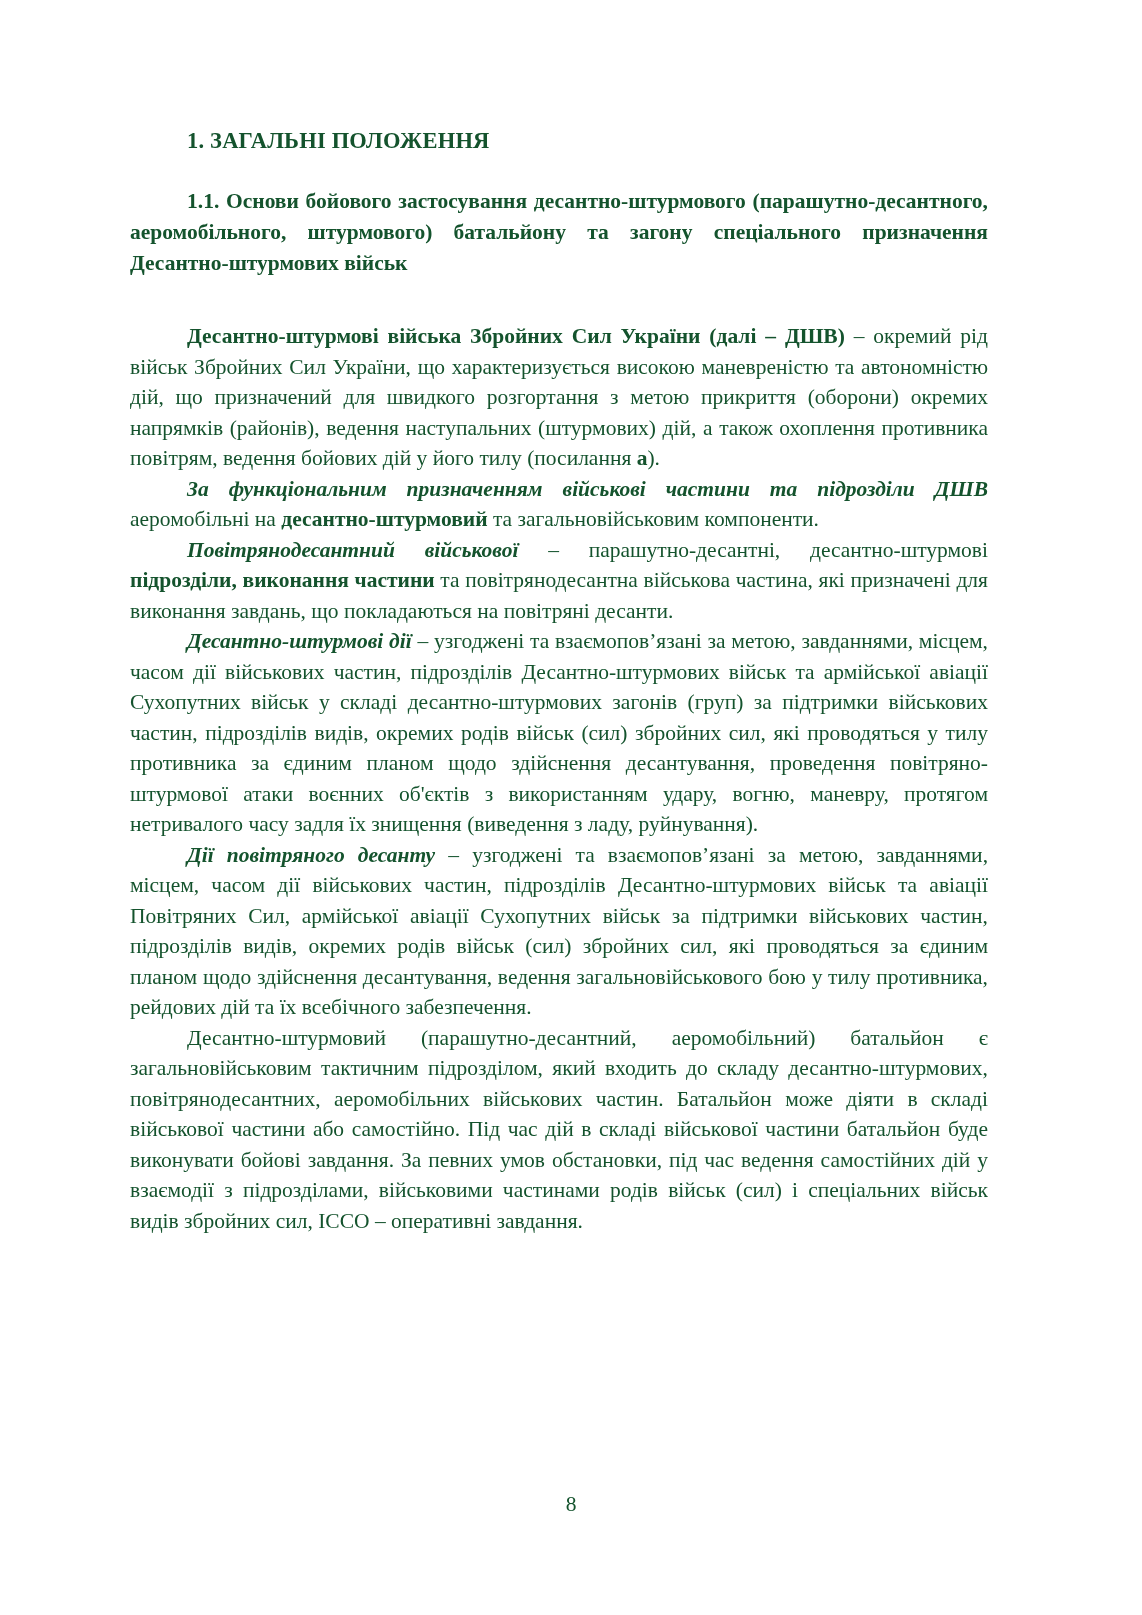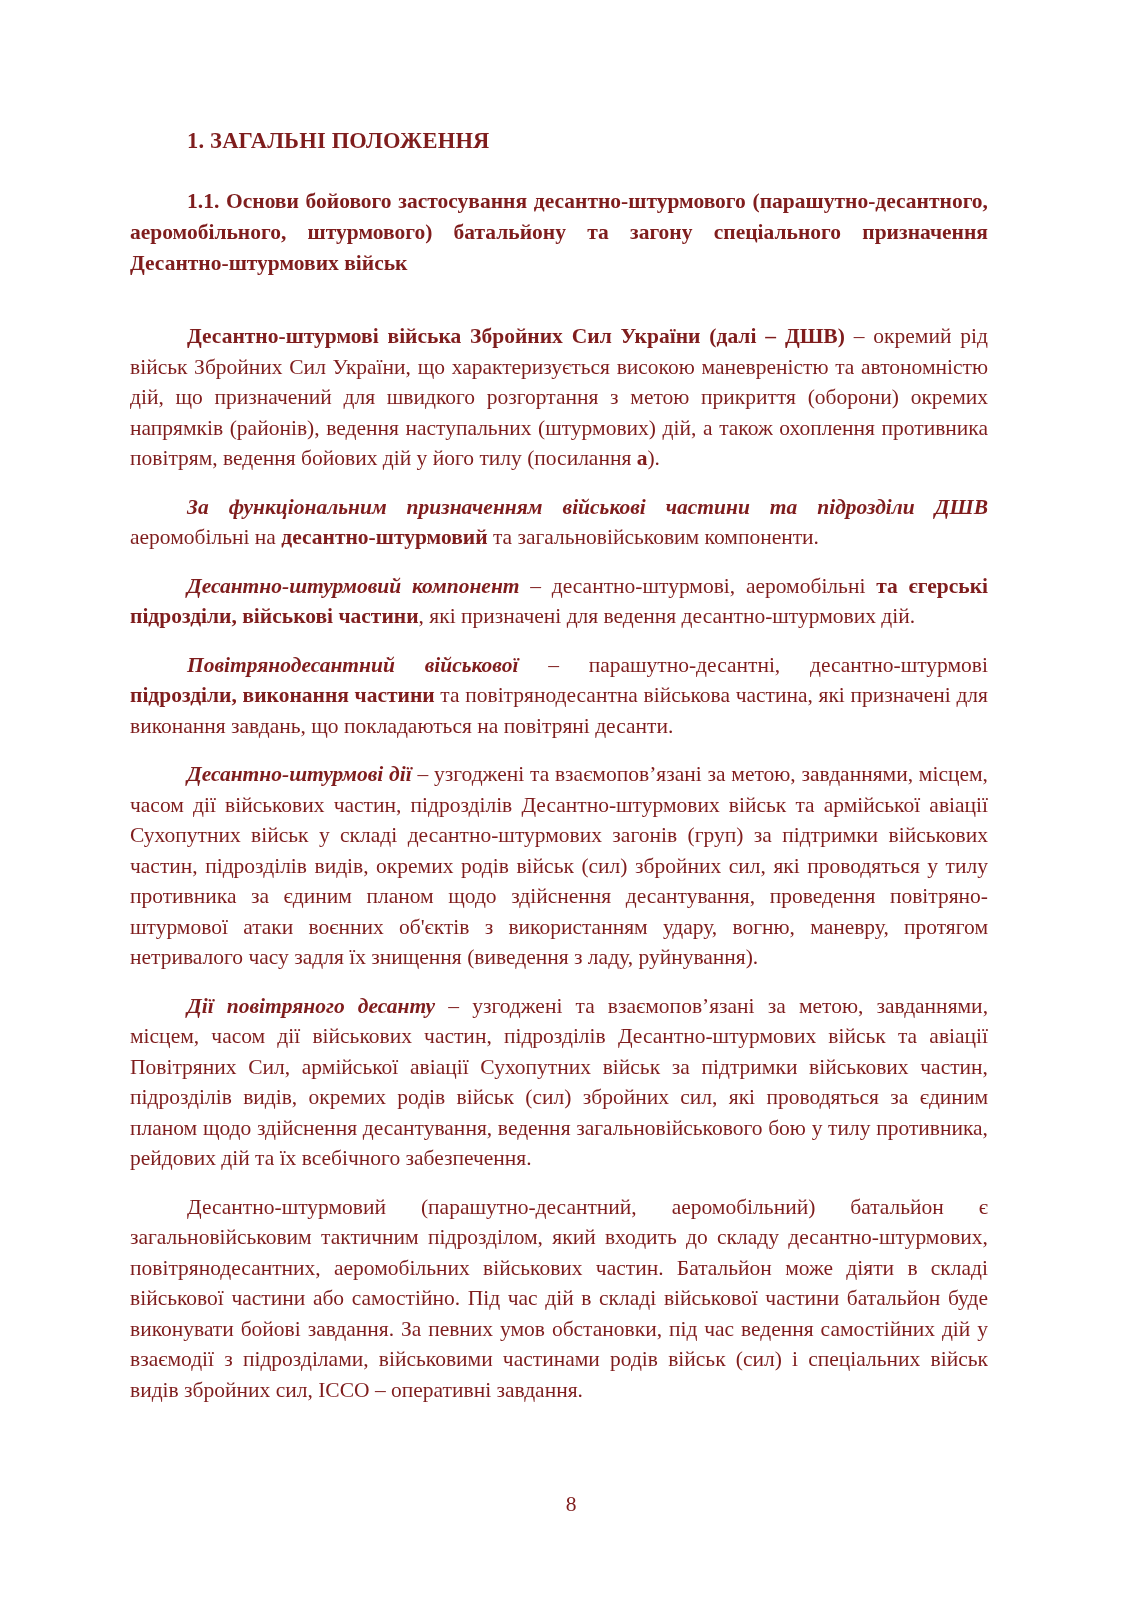--- a/index.html
+++ b/index.html
@@ -3,21 +3,21 @@
 <meta charset="utf-8">
 <style>
   * { margin: 0; padding: 0; box-sizing: border-box; }
   html, body { background: #ffffff; }
   .page {
     position: relative;
     width: 1142px;
     height: 1615px;
     margin: 0 auto;
     background: #ffffff;
-    color: #7f1d1d;
+    color: #14532d;
     font-family: "Liberation Serif", serif;
     overflow: hidden;
   }
   .content {
     position: absolute;
     top: 126px;
     left: 130px;
     width: 858px;
   }
   .title {
@@ -34,21 +34,20 @@
     line-height: 31px;
     text-align: justify;
     text-indent: 57px;
     margin-bottom: 42px;
   }
   .para {
     font-size: 21.5px;
     line-height: 30.5px;
     text-align: justify;
     text-indent: 57px;
-    margin-top: 18px;
   }
   .b  { font-weight: bold; }
   .bi { font-weight: bold; font-style: italic; }
   .page-number {
     position: absolute;
     bottom: 98px;
     left: 0;
     width: 100%;
     text-align: center;
     font-size: 21.5px;
@@ -61,21 +60,20 @@
   <div class="content">
 
     <div class="title">1. ЗАГАЛЬНІ ПОЛОЖЕННЯ</div>
 
     <div class="heading">1.1. Основи бойового застосування десантно-штурмового (парашутно-десантного, аеромобільного, штурмового) батальйону та загону спеціального призначення Десантно-штурмових військ</div>
 
     <p class="para"><span class="b">Десантно-штурмові війська Збройних Сил України (далі – ДШВ)</span><span> – окремий рід військ Збройних Сил України, що характеризується високою маневреністю та автономністю дій, що призначений для швидкого розгортання з метою прикриття (оборони) окремих напрямків (районів), ведення наступальних (штурмових) дій, а також охоплення противника повітрям, ведення бойових дій у його тилу (посилання </span><span class="b">а</span><span>).</span></p>
 
     <p class="para"><span class="bi">За функціональним призначенням військові частини та підрозділи ДШВ</span><span> аеромобільні на </span><span class="b">десантно-штурмовий</span><span> та загальновійськовим компоненти.</span></p>
 
-    <p class="para"><span class="bi">Десантно-штурмовий компонент</span><span> – десантно-штурмові, аеромобільні </span><span class="b">та єгерські підрозділи, військові частини</span><span>, які призначені для ведення десантно-штурмових дій.</span></p>
 
     <p class="para"><span class="bi">Повітрянодесантний військової</span><span> – парашутно-десантні, десантно-штурмові </span><span class="b">підрозділи, виконання частини</span><span> та повітрянодесантна військова частина, які призначені для виконання завдань, що покладаються на повітряні десанти.</span></p>
 
     <p class="para"><span class="bi">Десантно-штурмові дії</span><span> – узгоджені та взаємопов’язані за метою, завданнями, місцем, часом дії військових частин, підрозділів Десантно-штурмових військ та армійської авіації Сухопутних військ у складі десантно-штурмових загонів (груп) за підтримки військових частин, підрозділів видів, окремих родів військ (сил) збройних сил, які проводяться у тилу противника за єдиним планом щодо здійснення десантування, проведення повітряно-штурмової атаки воєнних об'єктів з використанням удару, вогню, маневру, протягом нетривалого часу задля їх знищення (виведення з ладу, руйнування).</span></p>
 
     <p class="para"><span class="bi">Дії повітряного десанту</span><span> – узгоджені та взаємопов’язані за метою, завданнями, місцем, часом дії військових частин, підрозділів Десантно-штурмових військ та авіації Повітряних Сил, армійської авіації Сухопутних військ за підтримки військових частин, підрозділів видів, окремих родів військ (сил) збройних сил, які проводяться за єдиним планом щодо здійснення десантування, ведення загальновійськового бою у тилу противника, рейдових дій та їх всебічного забезпечення.</span></p>
 
     <p class="para"><span>Десантно-штурмовий (парашутно-десантний, аеромобільний) батальйон є загальновійськовим тактичним підрозділом, який входить до складу десантно-штурмових, повітрянодесантних, аеромобільних військових частин. Батальйон може діяти в складі військової частини або самостійно. Під час дій в складі військової частини батальйон буде виконувати бойові завдання. За певних умов обстановки, під час ведення самостійних дій у взаємодії з підрозділами, військовими частинами родів військ (сил) і спеціальних військ видів збройних сил, ІССО – оперативні завдання.</span></p>
 
   </div>

